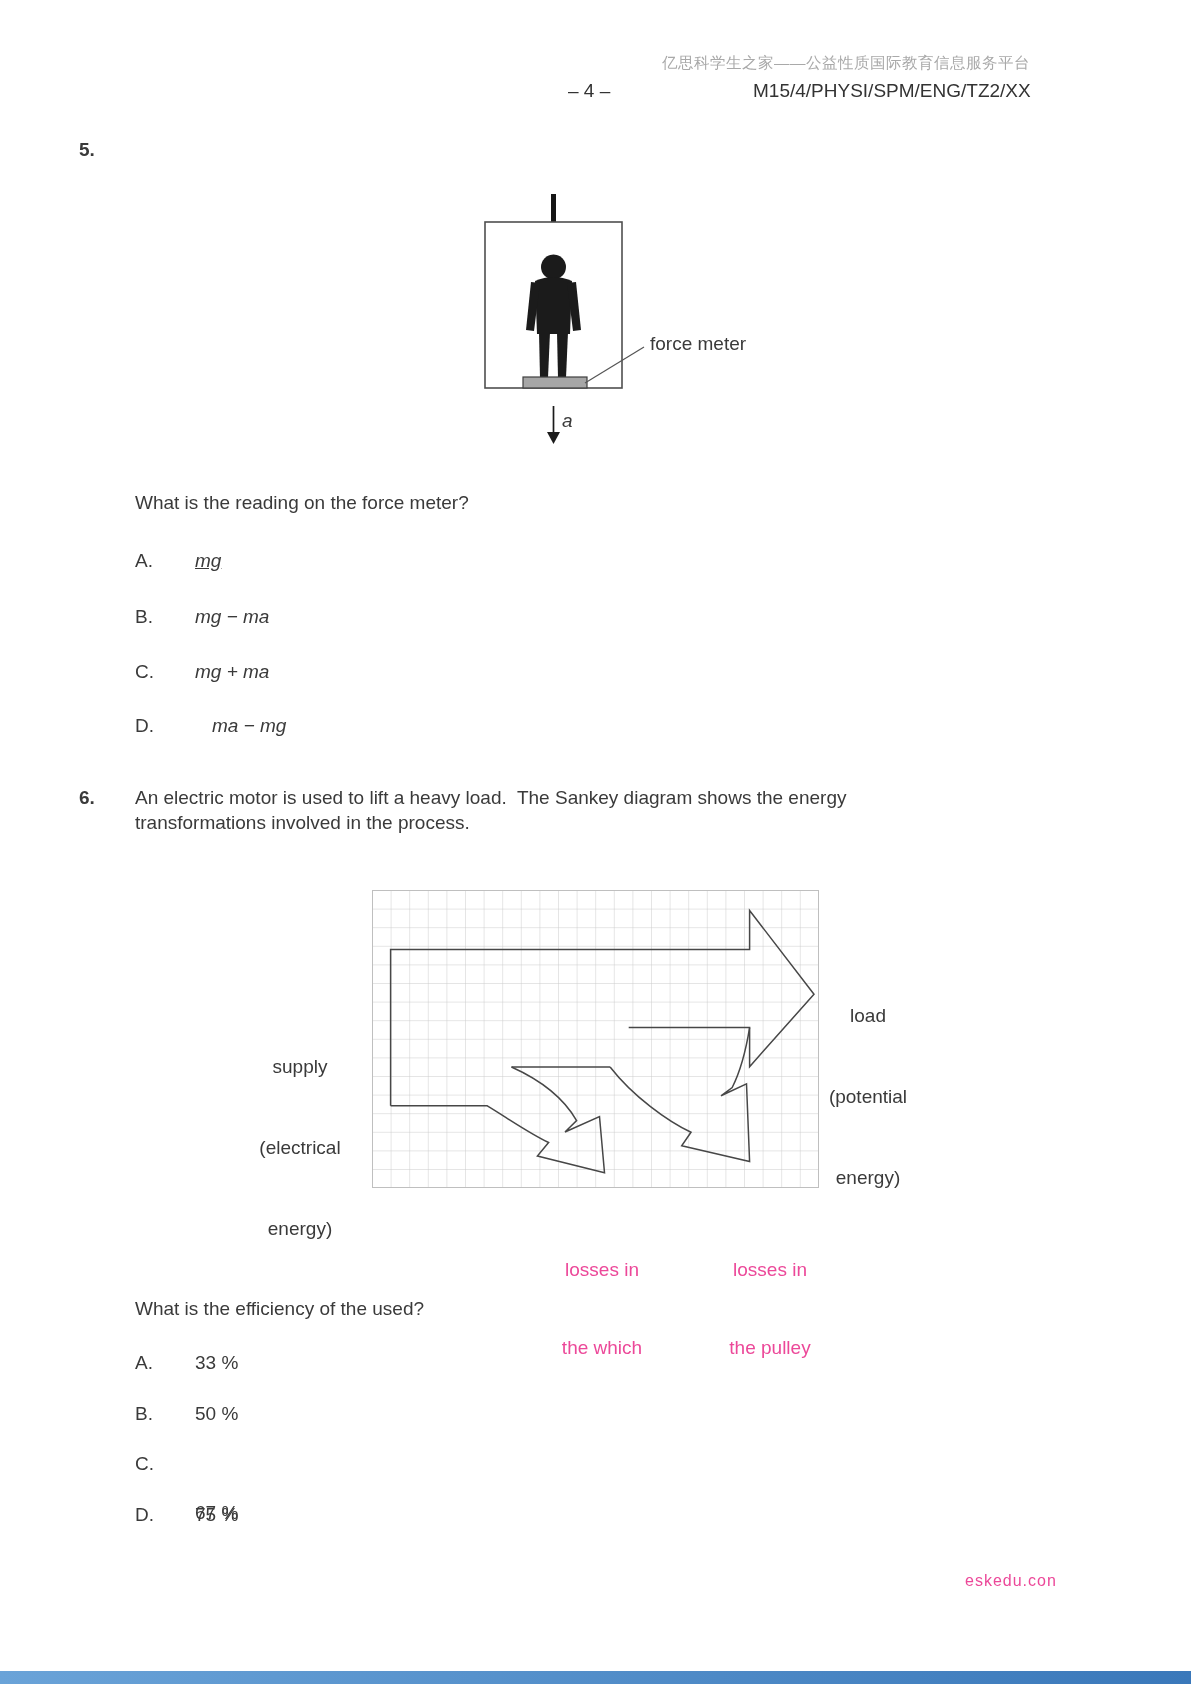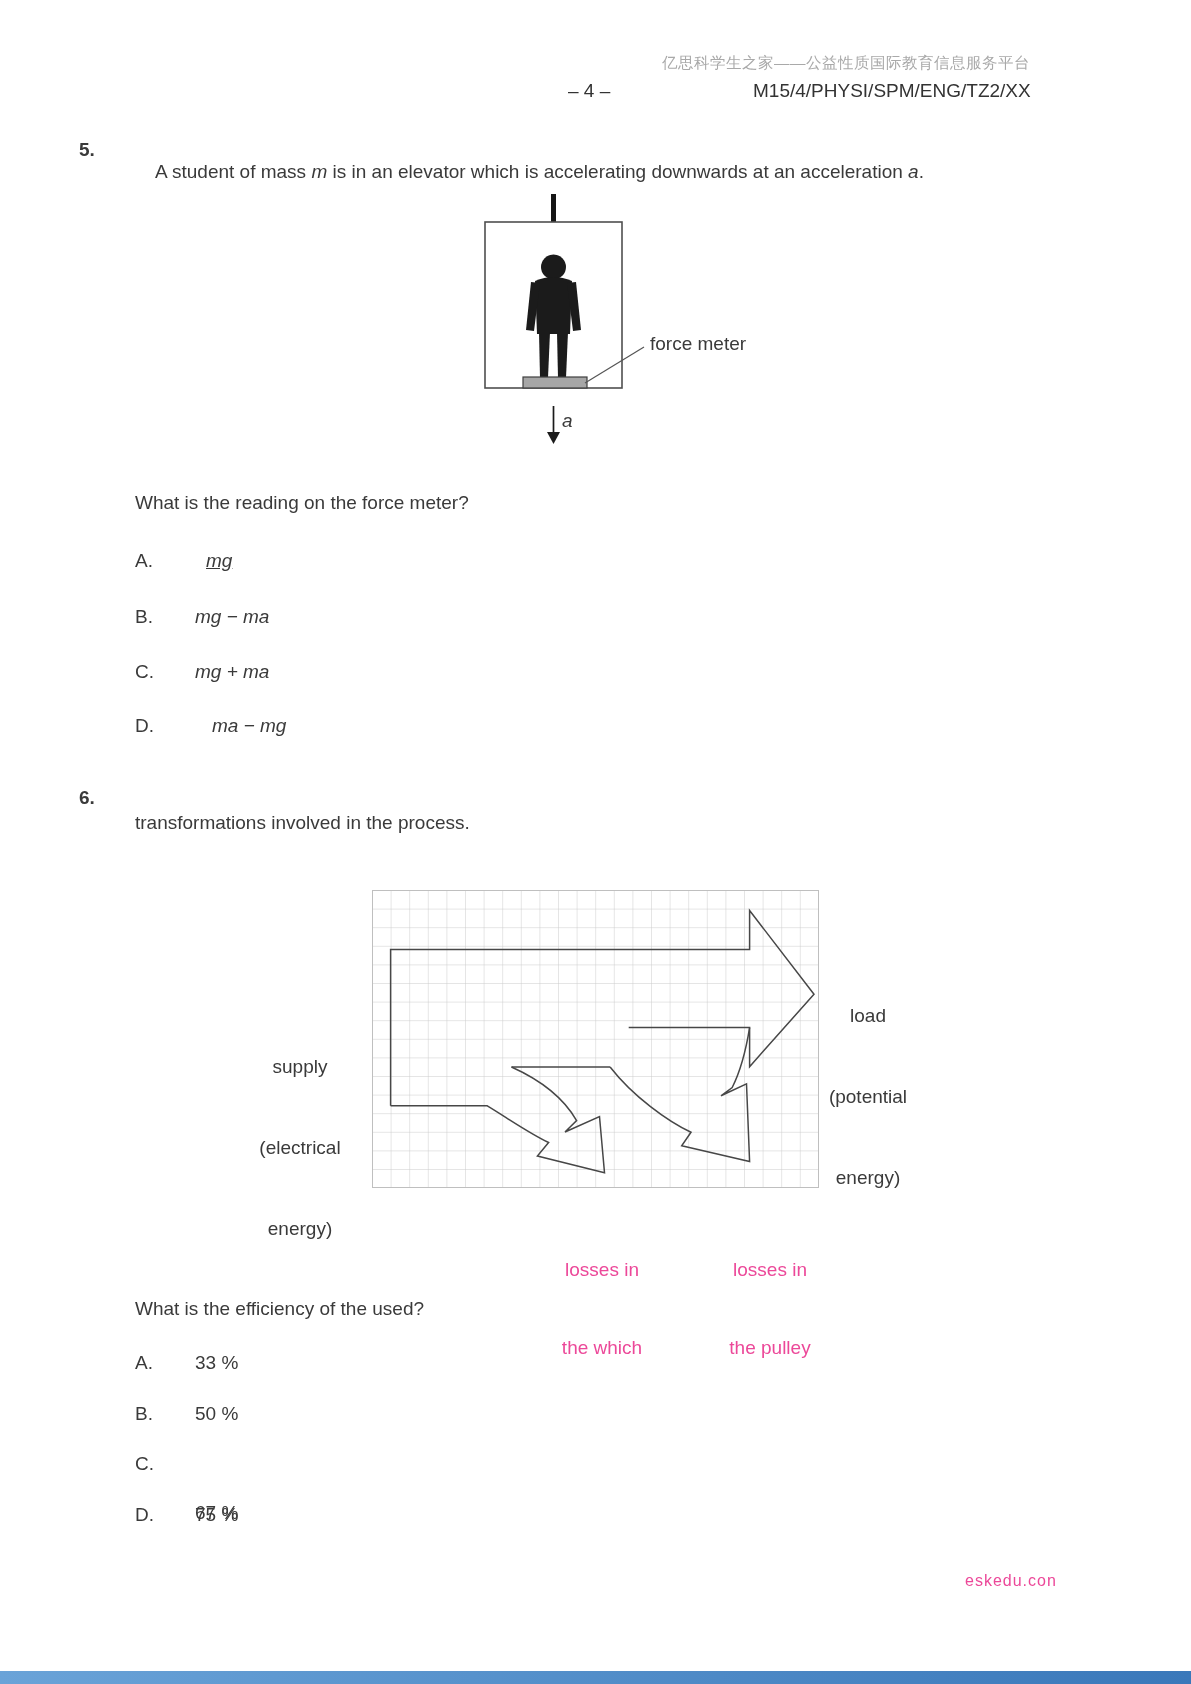--- a/index.html
+++ b/index.html
@@ -26,23 +26,20 @@
 </head>
 <body>
 
 <div class="page">
 
   <div class="abs banner" style="left:662px; top:53px;">亿思科学生之家——公益性质国际教育信息服务平台</div>
   <div class="abs code" style="left:568px; top:80px;">– 4 –</div>
   <div class="abs code" style="left:753px; top:80px;">M15/4/PHYSI/SPM/ENG/TZ2/XX</div>
 
   <div class="abs qnum" style="left:79px; top:139px;">5.</div>
-  <div class="abs" style="left:135px; top:139px;">
-    <span>A student of mass </span><span class="it">m</span><span> is in an elevator which is accelerating downwards at an acceleration </span><span class="it">a</span><span>.</span>
-  </div>
 
   <svg class="abs" style="left:420px; top:170px;" width="400" height="290" viewBox="420 170 400 290">
     <line x1="553.5" y1="194" x2="553.5" y2="223" stroke="#151515" stroke-width="5"></line>
     <rect x="485" y="222" width="137" height="166" fill="#ffffff" stroke="#4f4f4f" stroke-width="1.6"></rect>
     <g fill="#1b1b1b">
       <circle cx="553.5" cy="267" r="12.5"></circle>
       <path d="M 535,281 Q 553.5,273 572,281 L 570,334 L 537,334 Z"></path>
       <path d="M 531,282 L 540,283 L 534,331 L 526,330 Z"></path>
       <path d="M 576,282 L 567,283 L 573,331 L 581,330 Z"></path>
       <path d="M 539,332 L 550,332 L 548,378 L 540,378 Z"></path>
@@ -52,29 +49,30 @@
     <line x1="585" y1="383" x2="644" y2="347" stroke="#555555" stroke-width="1.2"></line>
     <line x1="553.5" y1="406" x2="553.5" y2="434" stroke="#1b1b1b" stroke-width="1.7"></line>
     <polygon points="547,432 560,432 553.5,444" fill="#1b1b1b"></polygon>
   </svg>
   <div class="abs" style="left:650px; top:333px;">force meter</div>
   <div class="abs it" style="left:562px; top:410px;">a</div>
 
   <div class="abs" style="left:135px; top:492px;">What is the reading on the force meter?</div>
 
   <div class="abs" style="left:135px; top:550px;">A.</div>
-  <div class="abs it" style="left:206px; top:550px;text-decoration:underline;">mg</div>
+  <div class="abs it" style="left:195px; top:550px;text-decoration:underline;">mg</div>
   <div class="abs" style="left:135px; top:606px;">B.</div>
   <div class="abs it" style="left:195px; top:606px;text-align:right;">mg − ma</div>
   <div class="abs" style="left:135px; top:661px;">C.</div>
   <div class="abs it" style="left:195px; top:661px;">mg + ma</div>
   <div class="abs" style="left:135px; top:715px;">D.</div>
   <div class="abs it" style="left:212px; top:715px;">ma − mg</div>
 
   <div class="abs qnum" style="left:79px; top:787px;">6.</div>
+  <div class="abs" style="left:135px; top:787px;">An electric motor is used to lift a heavy load.  The Sankey diagram shows the energy</div>
   <div class="abs" style="left:135px; top:812px;">transformations involved in the process.</div>
 
   <svg class="abs" style="left:372px; top:890px;" width="447" height="298" viewBox="0 0 447 298">
     <defs>
       <pattern id="gridp" width="18.6" height="18.6" patternUnits="userSpaceOnUse">
         <path d="M 18.6 0 H 0 V 18.6" fill="none" stroke="#cccccc" stroke-width="1"></path>
       </pattern>
     </defs>
     <rect x="0.5" y="0.5" width="446" height="297" fill="url(#gridp)" stroke="#bfbfbf" stroke-width="1"></rect>
     <path class="flow" d="M 18.6,215.8 V 59.5 H 377.6 V 20.5 L 442,104.2 L 377.6,176.7 V 137.6 H 256.7"></path>

